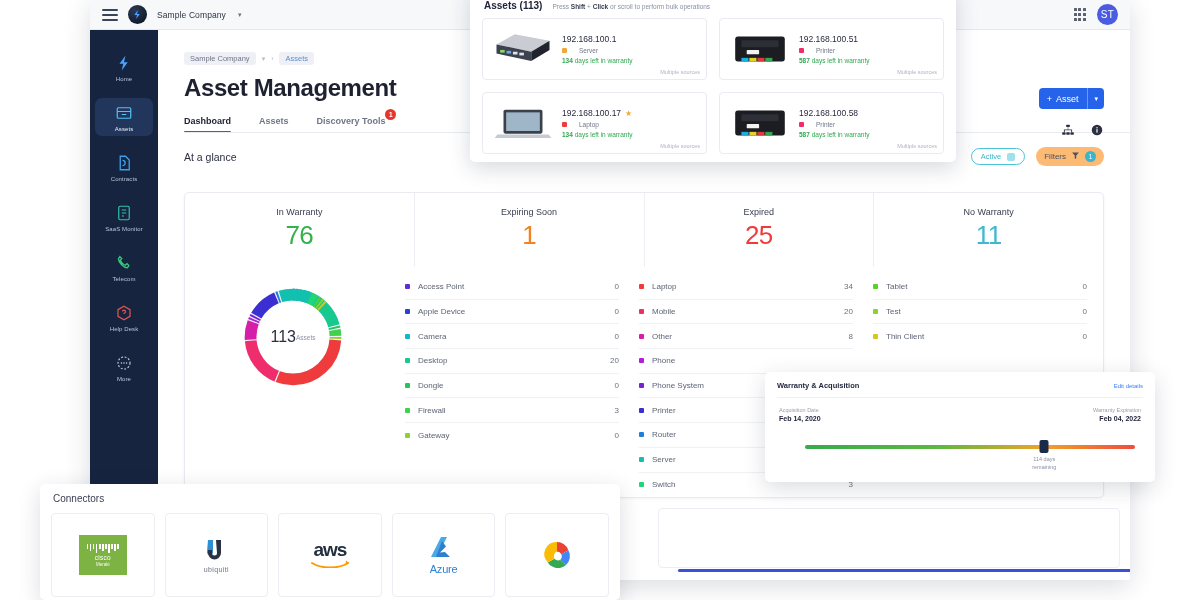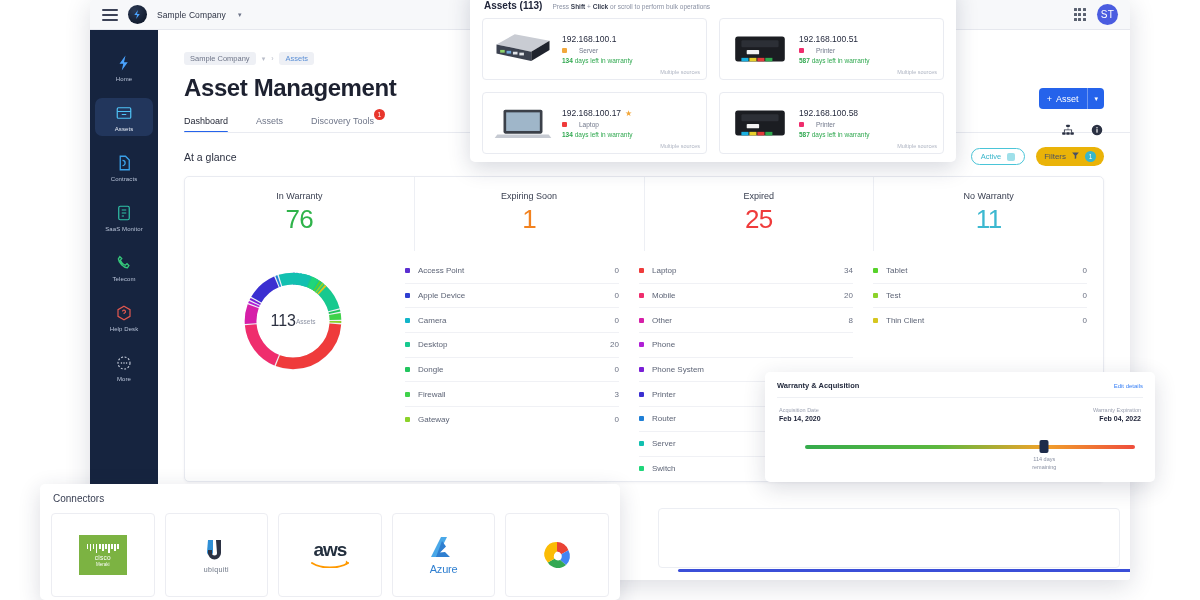--- a/index.html
+++ b/index.html
@@ -68,21 +68,21 @@
     background: #ffffff; overflow: hidden;
   }
   #page-head { padding: 22px 26px 0 26px; position: relative; }
   #breadcrumb { display:flex; align-items:center; gap: 6px; font-size: 7.5px; }
   .crumb { background:#eef0f5; color:#6f7689; padding: 2px 6px; border-radius: 3px; }
   .crumb.link { color:#5a8fd6; }
   .crumb-sep { color:#b9bdc9; font-size:7px; }
   #page-title { font-size: 24px; font-weight: 700; color:#1d2130; margin-top: 9px; letter-spacing:-.4px; }
 
   #tabs { display:flex; gap: 28px; margin-top: 14px; position: relative; }
-  .tab { font-size: 9px; color:#6f7689; padding-bottom: 7px; cursor:pointer; position:relative; white-space:nowrap; }
+  .tab { font-size: 9px; color:#6f7689; padding-bottom: 7px; cursor:pointer; position:relative; white-space:nowrap;font-weight:bold; }
   .tab.active { color:#1d2130; }
   .tab.active::after {
     content:''; position:absolute; left:0; right:0; bottom:0; height:2.5px;
     background:#2563eb; border-radius:2px;
   }
   .tab-badge {
     position:absolute; top:-7px; right:-11px; width: 11px; height:11px;
     background:#e8362c; color:#fff; border-radius:50%;
     font-size: 6.5px; display:flex; align-items:center; justify-content:center;
   }
@@ -106,31 +106,31 @@
   #glance-title { font-size: 10.5px; color:#2b3040;text-align:right; }
   #glance-right { margin-left:auto; display:flex; align-items:center; gap: 11px; }
   .chip-active {
     display:flex; align-items:center; gap:6px;
     border: 1px solid #4ac5d8; color:#38b6cb; background:#fff;
     border-radius: 11px; font-size: 7.5px; padding: 3px 9px; cursor:pointer;
   }
   .chip-x { width:8px; height:8px; background:#9fe0ea; border-radius:2px; }
   .btn-filters {
     display:flex; align-items:center; gap:5px;
-    background:#eab308; border-radius: 12px; padding: 4px 8px;
+    background:#fdba74; border-radius: 12px; padding: 4px 8px;
     font-size: 8px; color:#4a5163; cursor:pointer;
   }
   .filter-badge {
     width: 11px; height: 11px; border-radius:50%; background:#38b6cb;
     color:#fff; font-size:6.5px; display:flex; align-items:center; justify-content:center;
   }
 
   
   #stat-card {
-    margin: 10px 26px 0 26px; background:#fff;
+    margin: 26px 26px 0 26px; background:#fff;
     border:1px solid #e9ebf1; border-radius: 5px;
     box-shadow: 0 1px 3px rgba(30,40,70,.05);
   }
   #stat-row { display:flex; }
   .stat {
     flex:1; text-align:center; padding: 14px 0 16px 0;
     border-right: 1px solid #edeff4;
   }
   .stat:last-child { border-right: none; }
   .stat-label { font-size: 9px; color:#3b4152; }

